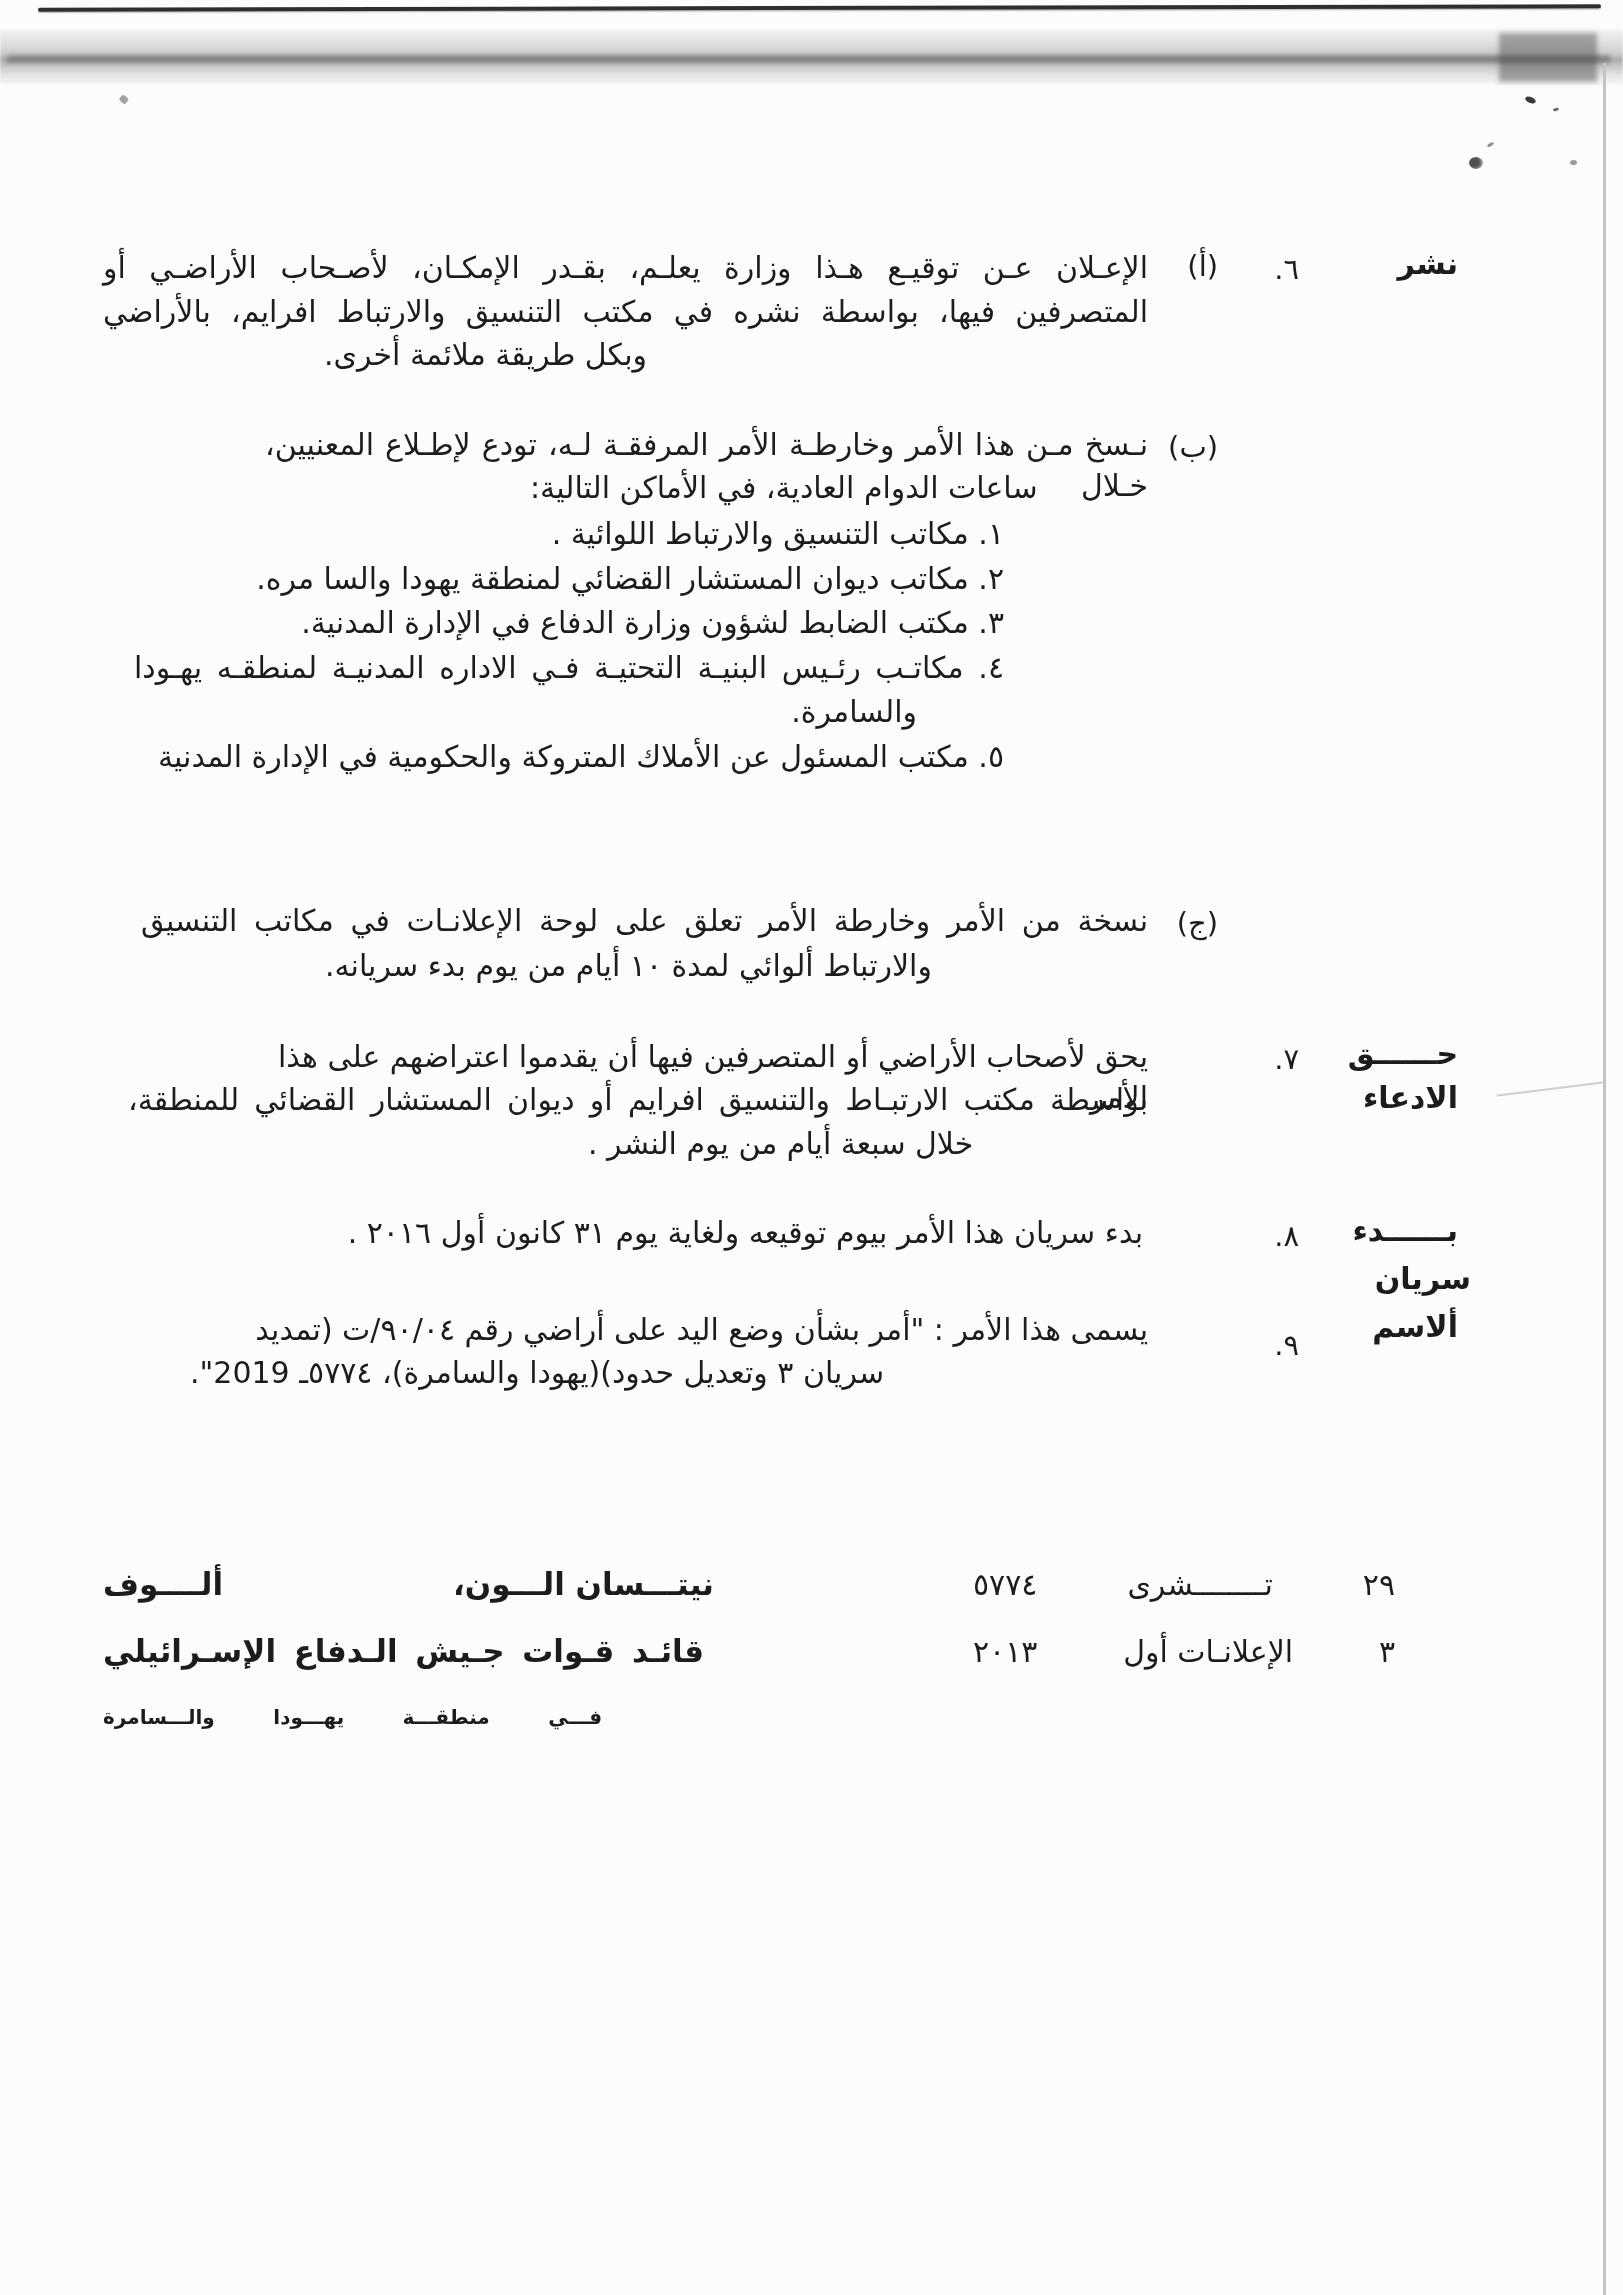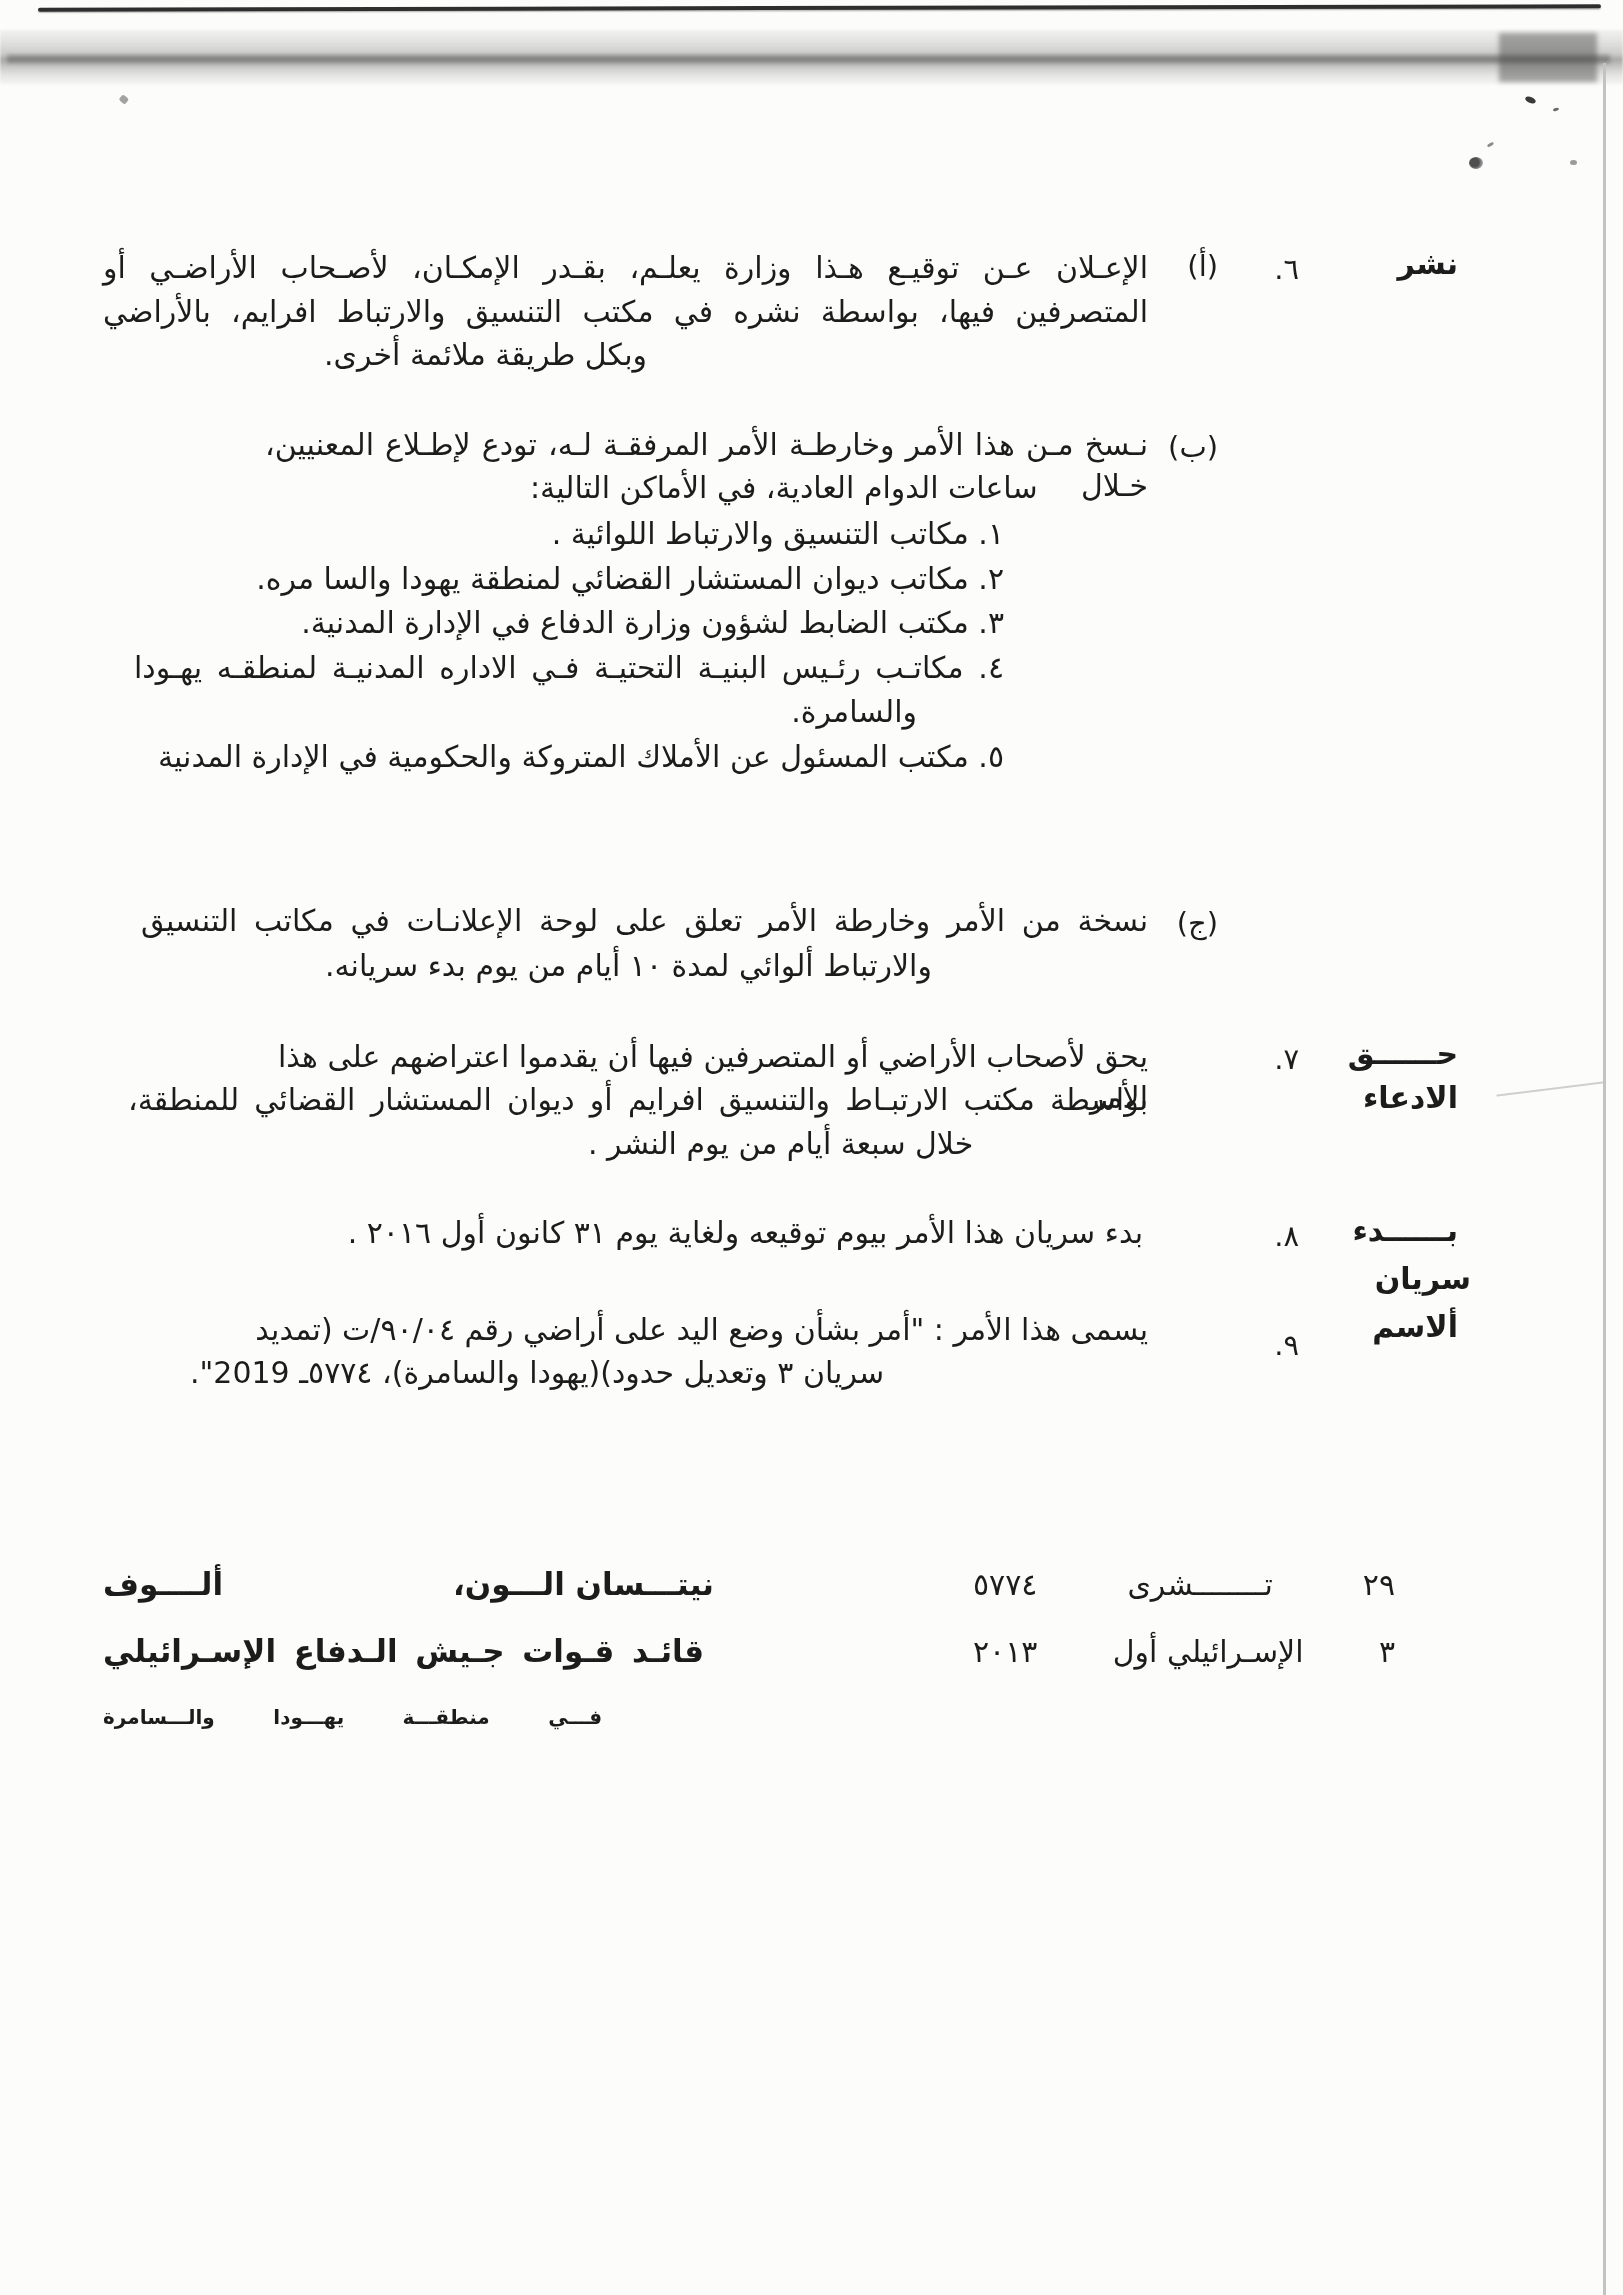--- a/index.html
+++ b/index.html
@@ -129,21 +129,21 @@
   <div class="ln" style="top:1309px;right:475px;">يسمى هذا الأمر : "أمر بشأن وضع اليد على أراضي رقم  ٩٠/٠٤/ت (تمديد</div>
   <div class="ln left" style="top:1352px;left:190px;">سريان ٣ وتعديل حدود)(يهودا والسامرة)، ٥٧٧٤ـ 2019".</div>
 
   <div class="flexrow" style="top:1564px;left:973px;width:422px;">
     <span>٢٩</span>
     <span>تــــــــشرى</span>
     <span>٥٧٧٤</span>
   </div>
   <div class="flexrow" style="top:1631px;left:973px;width:422px;">
     <span>٣</span>
-    <span>الإسـرائيلي أول</span>
+    <span>الإعلانـات أول</span>
     <span>٢٠١٣</span>
   </div>
 
   <div class="flexrow b" style="top:1564px;left:103px;width:611px;font-size:31px;">
     <span>نيتـــسان الـــون،</span>
     <span>ألــــوف</span>
   </div>
   <div class="ln just b" style="top:1631px;left:103px;width:601px;right:auto;font-size:31px;">قائـد قـوات جـيش الـدفاع الإسـرائيلي</div>
   <div class="ln just b" style="top:1697px;left:103px;width:499px;right:auto;font-size:20px;">فـــي منطقـــة يهـــودا والـــسامرة</div>
 

